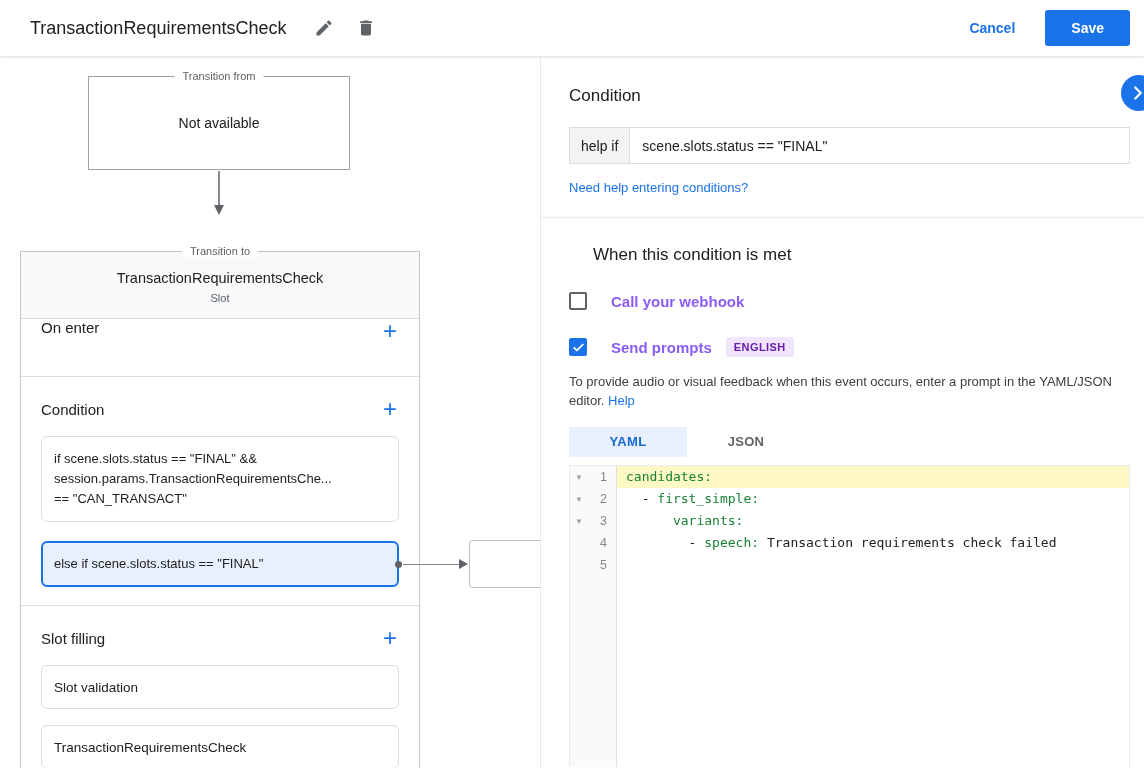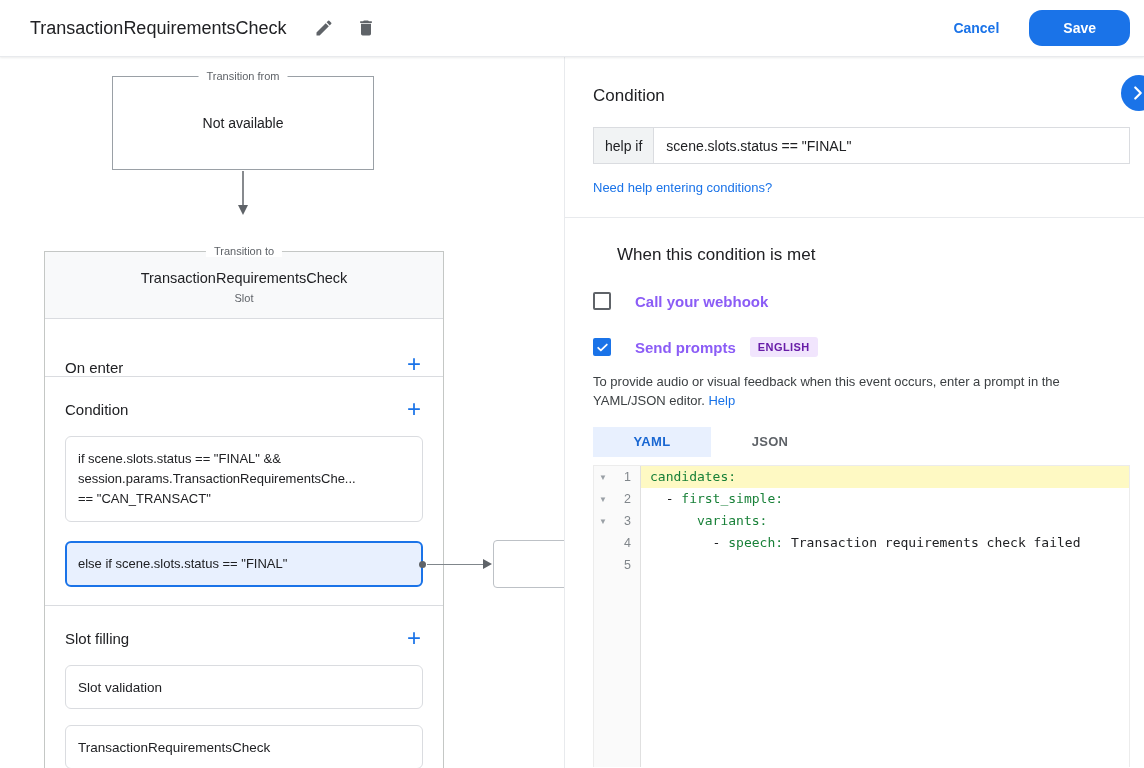--- a/index.html
+++ b/index.html
@@ -9,44 +9,44 @@
   
   .app-header { height:57px; display:flex; align-items:center; padding:0 14px 0 30px;
     background:#fff; border-bottom:1px solid #e8eaed; box-shadow:0 1px 2px rgba(60,64,67,.1);
     position:relative; z-index:5; }
   .app-title { font-size:18px; font-weight:400; color:#202124; margin-right:22px; }
   .icon-btn { background:none; border:none; cursor:pointer; padding:6px; margin-right:10px; display:flex; }
   .icon-btn svg { fill:#5f6368; }
   .spacer { flex:1; }
   .cancel-btn { background:none; border:none; color:#1a73e8; font-size:14px; font-weight:bold;
     font-family:inherit; margin-right:30px; cursor:pointer; }
-  .save-btn { background:#1a73e8; color:#fff; border:none; border-radius:13px; font-family:inherit;
-    font-size:14px; font-weight:bold; padding:10px 34px; cursor:pointer; }
-
-  
-  .main { display:flex; height:711px;padding-left:24px; }
+  .save-btn { background:#1a73e8; color:#fff; border:none; border-radius:3px; font-family:inherit;
+    font-size:14px; font-weight:bold; padding:10px 26px; cursor:pointer; }
+
+  
+  .main { display:flex; height:711px; }
   .canvas { width:540px; flex:none; position:relative; background:#fff; overflow:hidden; }
   .panel { flex:1; position:relative; border-left:1px solid #e8eaed; overflow:hidden; }
 
   
   .tfrom-box { position:absolute; left:88px; top:19px; width:262px; height:94px;
     border:1px solid #9aa0a6; background:#fff; }
   .node-label { position:absolute; top:-7px; left:50%; transform:translateX(-50%);
     background:#fff; padding:0 8px; font-size:11px; color:#5f6368; white-space:nowrap; }
   .tfrom-value { height:100%; display:flex; align-items:center; justify-content:center; font-size:14px; color:#202124; }
 
   .arrow-down { position:absolute; left:211px; top:114px; }
 
   .scene-card { position:absolute; left:20px; top:194px; width:400px; bottom:-20px;
     border:1px solid #c4c7c5; background:#fff; }
   .scene-header { background:#f8f9fa; border-bottom:1px solid #dadce0; text-align:center; padding:18px 12px 14px; }
   .scene-title { font-size:14.5px; color:#202124; }
   .scene-subtitle { font-size:11px; color:#5f6368; margin-top:6px; }
 
-  .section-row { display:flex; align-items:flex-end; justify-content:space-between;
+  .section-row { display:flex; align-items:flex-start; justify-content:space-between;
     padding:0 20px; height:58px; font-size:15px; color:#202124;gap:16px; }
   .row-border { border-bottom:1px solid #dadce0; }
   .plus-btn { background:none; border:none; color:#1a73e8; font-size:24px; font-weight:300;
     line-height:1; cursor:pointer; padding:0 2px; }
 
   .sec-head { display:flex; align-items:center; justify-content:space-between;
     padding:20px 20px 15px; font-size:15px; color:#202124; }
   .cond-list, .slot-list { padding:0 20px; }
   .cond-box { border:1px solid #dadce0; border-radius:6px; background:#fff;
     padding:12px; font-size:13px; line-height:20px; color:#202124; margin-bottom:19px; }

